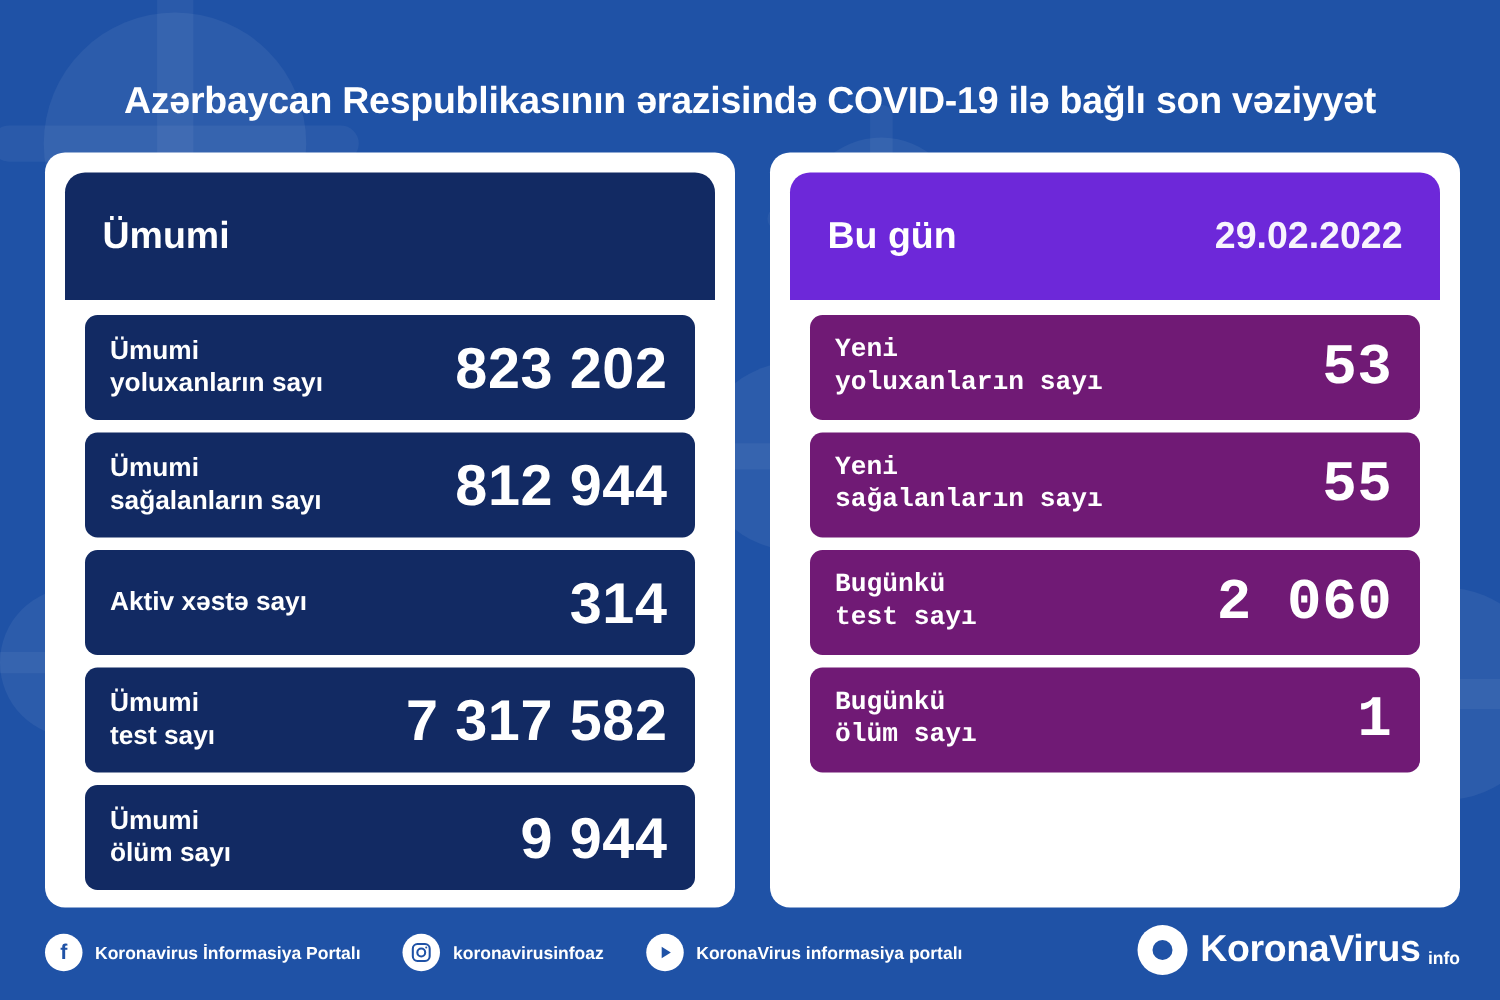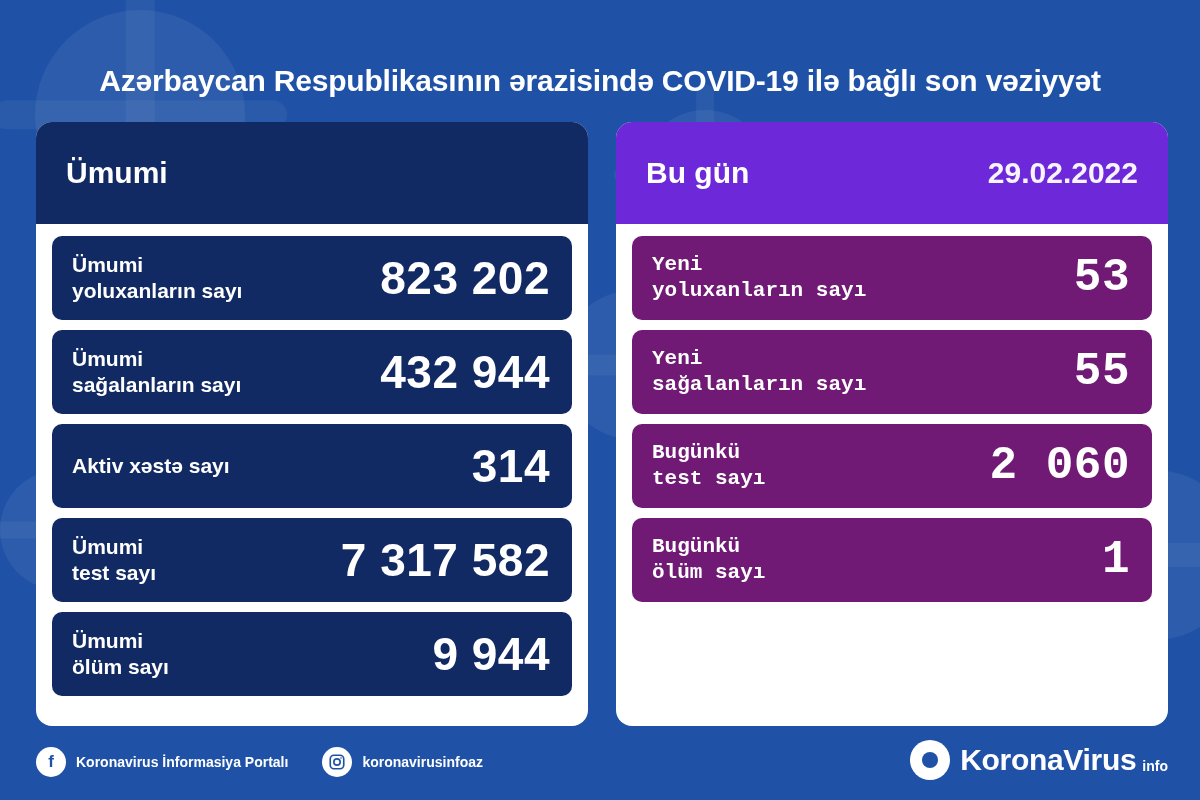--- a/index.html
+++ b/index.html
@@ -49,21 +49,21 @@
     font-weight: bold;
     letter-spacing: -0.2px;
     white-space: nowrap;
     margin-top: 20px;
   }
 
   
   .panel {
     position: absolute;
     border-radius: 14px;
-    padding: 0;
+    padding: 16px;
   }
   #panel-total {
     left: 36px; top: 122px;
     width: 552px; height: 604px;
     background: #ffffff;
     border-radius: 16px;
   }
   #panel-today {
     left: 616px; top: 122px;
     width: 552px; height: 604px;
@@ -214,21 +214,21 @@
     </div>
     <div class="rows">
       <div class="row">
         <span class="label">Ümumi
 yoluxanların sayı</span>
         <span class="value">823 202</span>
       </div>
       <div class="row">
         <span class="label">Ümumi
 sağalanların sayı</span>
-        <span class="value">432 944</span>
+        <span class="value">812 944</span>
       </div>
       <div class="row">
         <span class="label">Aktiv xəstə sayı</span>
         <span class="value">314</span>
       </div>
       <div class="row">
         <span class="label">Ümumi
 test sayı</span>
         <span class="value">7 317 582</span>
       </div>
@@ -277,20 +277,28 @@
     <div class="social">
       <span class="sicon">
         <svg width="18" height="18" viewBox="0 0 24 24" fill="none" stroke="#1f52a6" stroke-width="2.2">
           <rect x="3" y="3" width="18" height="18" rx="5"></rect>
           <circle cx="12" cy="12" r="4.2"></circle>
           <circle cx="17.3" cy="6.7" r="1.1" fill="#1f52a6" stroke="none"></circle>
         </svg>
       </span>
       <span class="txt">koronavirusinfoaz</span>
     </div>
+    <div class="social">
+      <span class="sicon">
+        <svg width="16" height="16" viewBox="0 0 24 24">
+          <polygon points="8,5 19,12 8,19" fill="#1f52a6"></polygon>
+        </svg>
+      </span>
+      <span class="txt">KoronaVirus informasiya portalı</span>
+    </div>
 
     <div id="brand">
       <span class="brand-mark"></span>
       <span class="brand-text">KoronaVirus</span>
       <span class="brand-sub">info</span>
     </div>
   </div>
 
 </div>
 

